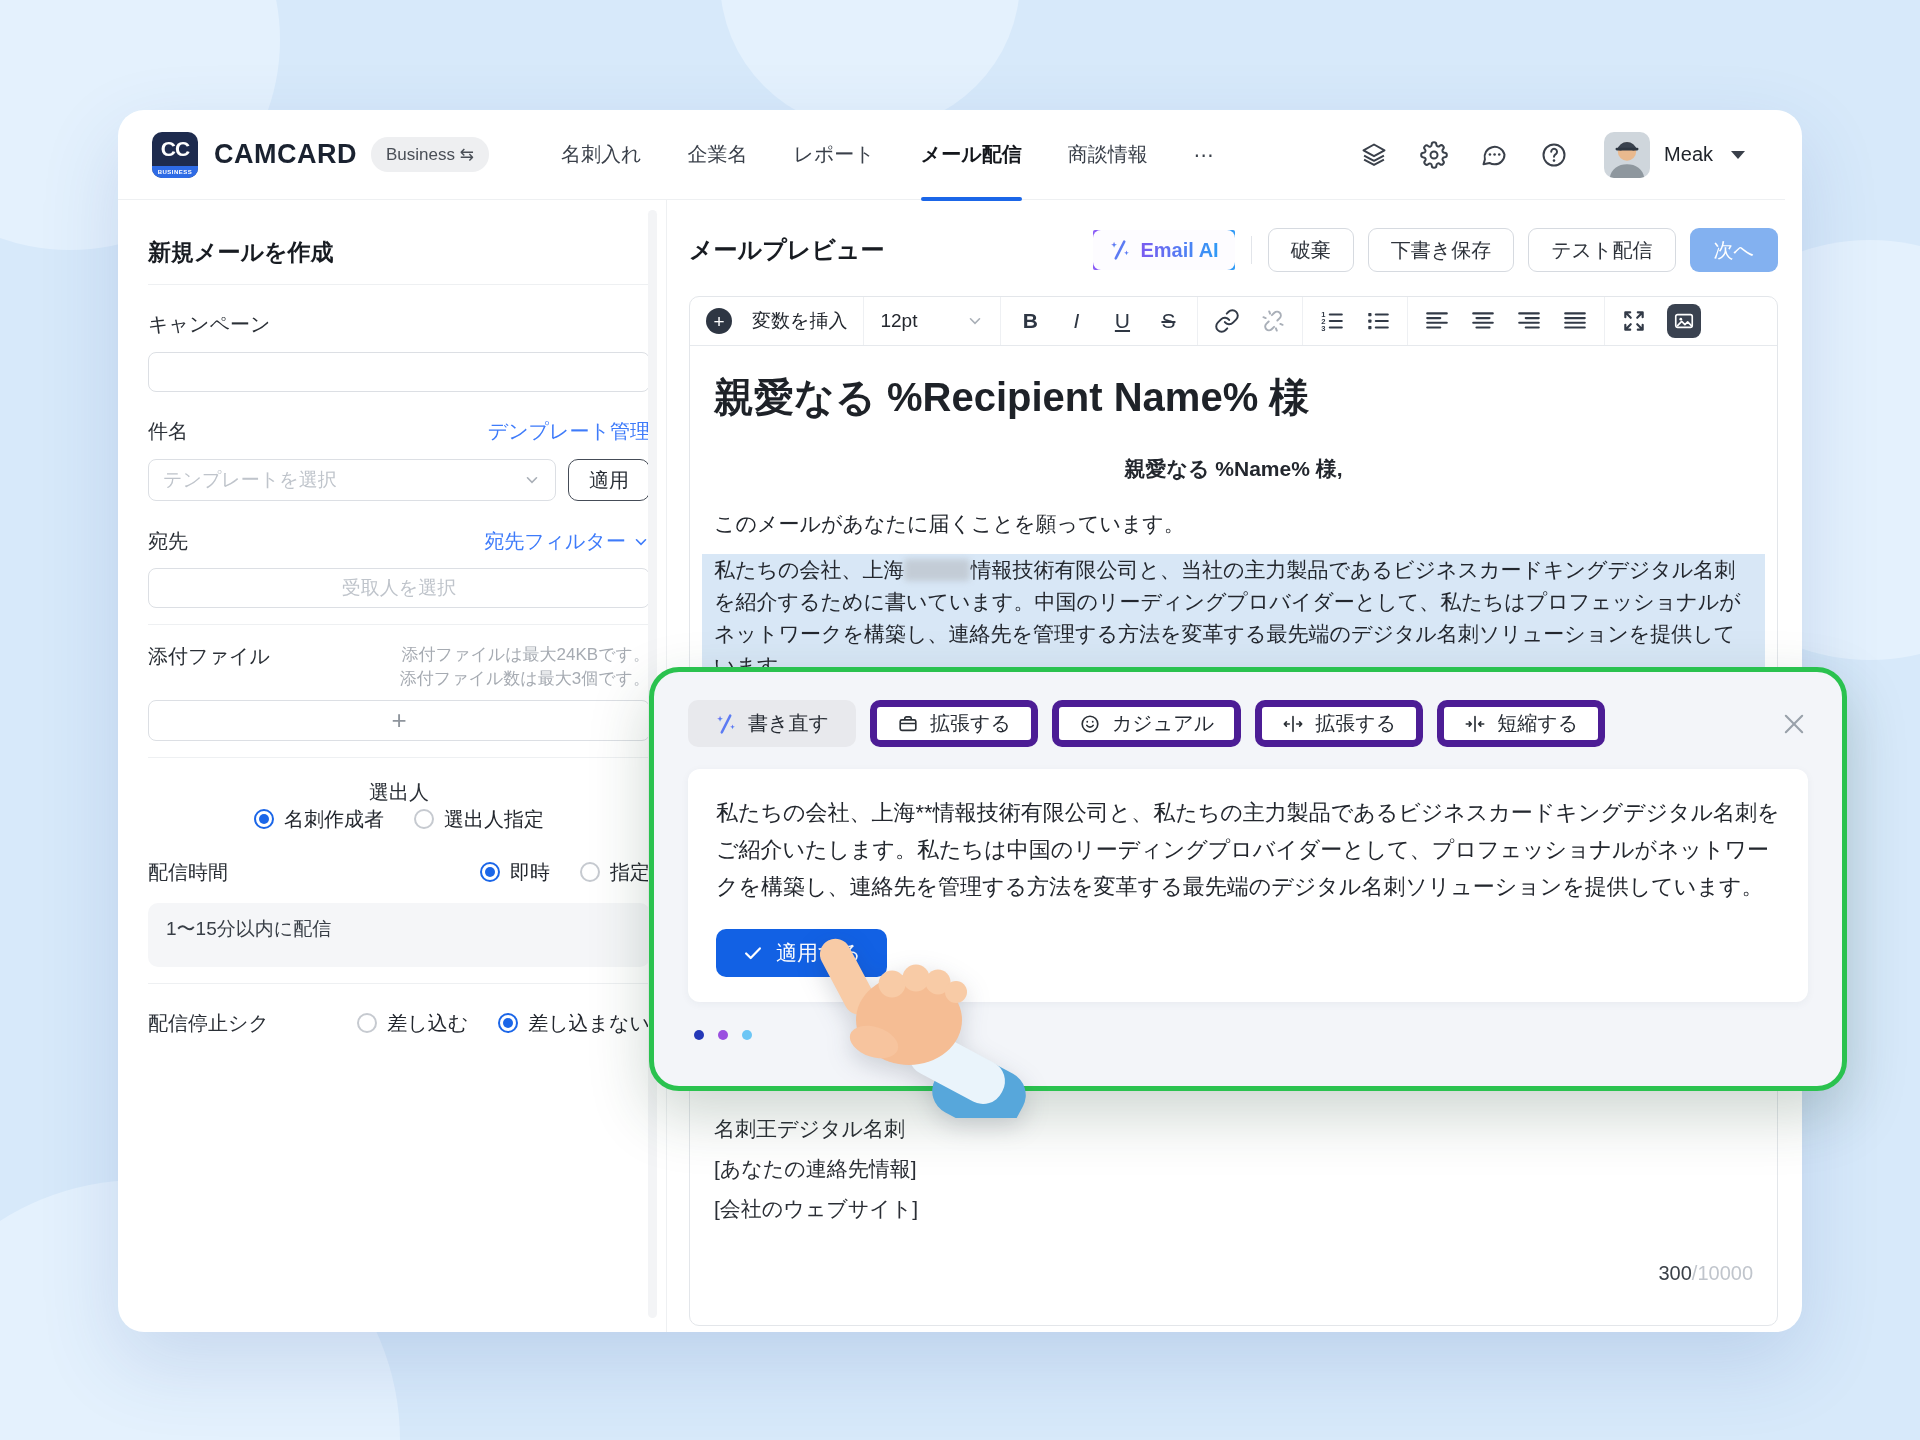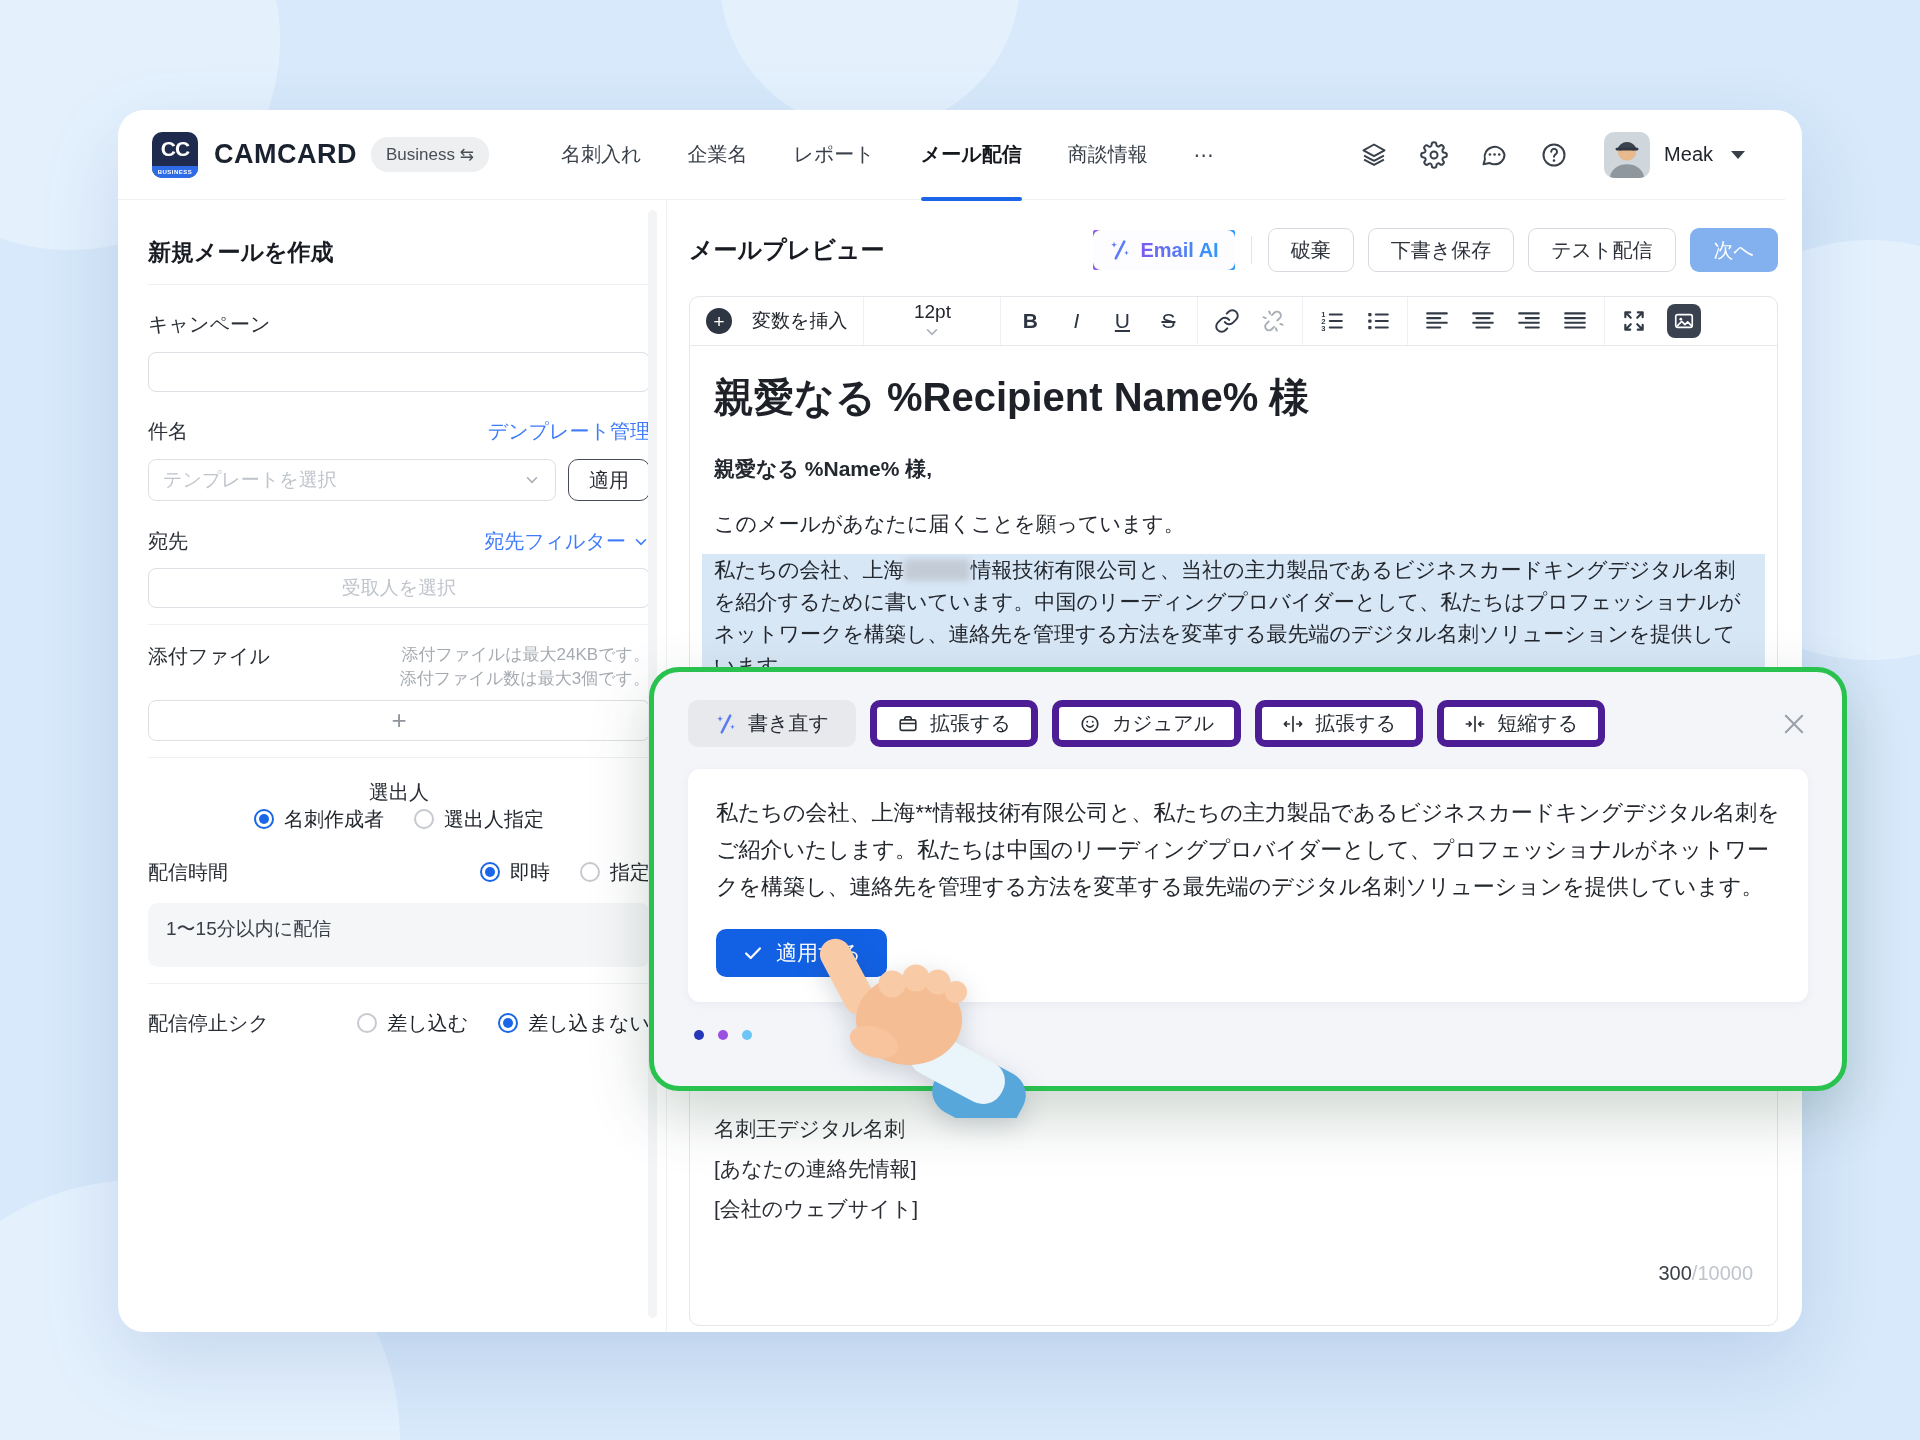--- a/index.html
+++ b/index.html
@@ -95,34 +95,34 @@
   .hsep { width:1px; height:28px; background:#E2E5EA; margin:0 2px; }
 
   .editor { margin-top:24px; height:1030px; border:1px solid #E3E6EA; border-radius:10px; background:#fff;
             position:relative; overflow:hidden; }
   .toolbar { height:49px; display:flex; align-items:stretch; border-bottom:1px solid #E6E9ED; color:#323A47; }
   .tgroup { display:flex; align-items:center; gap:20px; padding:0 16px; border-right:1px solid #EEF0F3; }
   .tgroup:last-child { border-right:none; }
   .circle-plus { width:26px; height:26px; border-radius:50%; background:#2E3643; color:#fff; font-size:19px;
                  display:grid; place-items:center; line-height:1; }
   .tlabel { font-size:19px; color:#23272E; white-space:nowrap; }
-  .fsize { display:flex; align-items:center; justify-content:space-between; width:104px; cursor:pointer;flex-direction:column; }
+  .fsize { display:flex; align-items:center; justify-content:space-between; width:104px; cursor:pointer; }
   .tchar { width:26px; text-align:center; font-size:21px; color:#2E3643; cursor:pointer; }
   .tchar.b { font-weight:800; } .tchar.i { font-style:italic; } .tchar.u { text-decoration:underline; }
   .tchar.s { text-decoration:line-through; }
   .ticon { width:26px; height:26px; cursor:pointer; }
   .ticon svg { width:100%; height:100%; }
   .ticon.dim { color:#A9AFB8; }
   .img-chip { width:34px; height:34px; background:#3A4250; border-radius:8px; display:grid; place-items:center;
               color:#fff; cursor:pointer; }
   .img-chip svg { width:22px; height:22px; }
 
   .econtent { padding:27px 24px 0; }
   .e-h1 { font-size:40px; line-height:48px; font-weight:700; color:#1E2228; }
-  .e-salut { margin-top:35px; font-size:21px; line-height:26px; font-weight:700; color:#23272E; }
+  .e-salut { margin-top:35px; font-size:21px; line-height:26px; font-weight:700; color:#23272E;text-align:center; }
   .e-intro { margin-top:29px; font-size:21px; line-height:26px; color:#23272E; }
   .e-hl { margin:17px -12px 0; padding:0 12px; background:#D8E7F6; font-size:21px; line-height:32px; color:#23272E; }
   .redact { display:inline-block; width:66px; height:22px; background:#C3CCD6; border-radius:4px;
             filter:blur(3px); vertical-align:-4px; }
   .bottom-block { margin-top:427px; font-size:21px; line-height:40px; color:#2A2E35; }
   .counter { margin-top:24px; text-align:right; font-size:20px; color:#3A4048; }
   .counter .limit { color:#C0C5CC; }
 
   
   .popup { position:absolute; left:649px; top:667px; width:1198px; height:424px; background:#F3F5F9;

